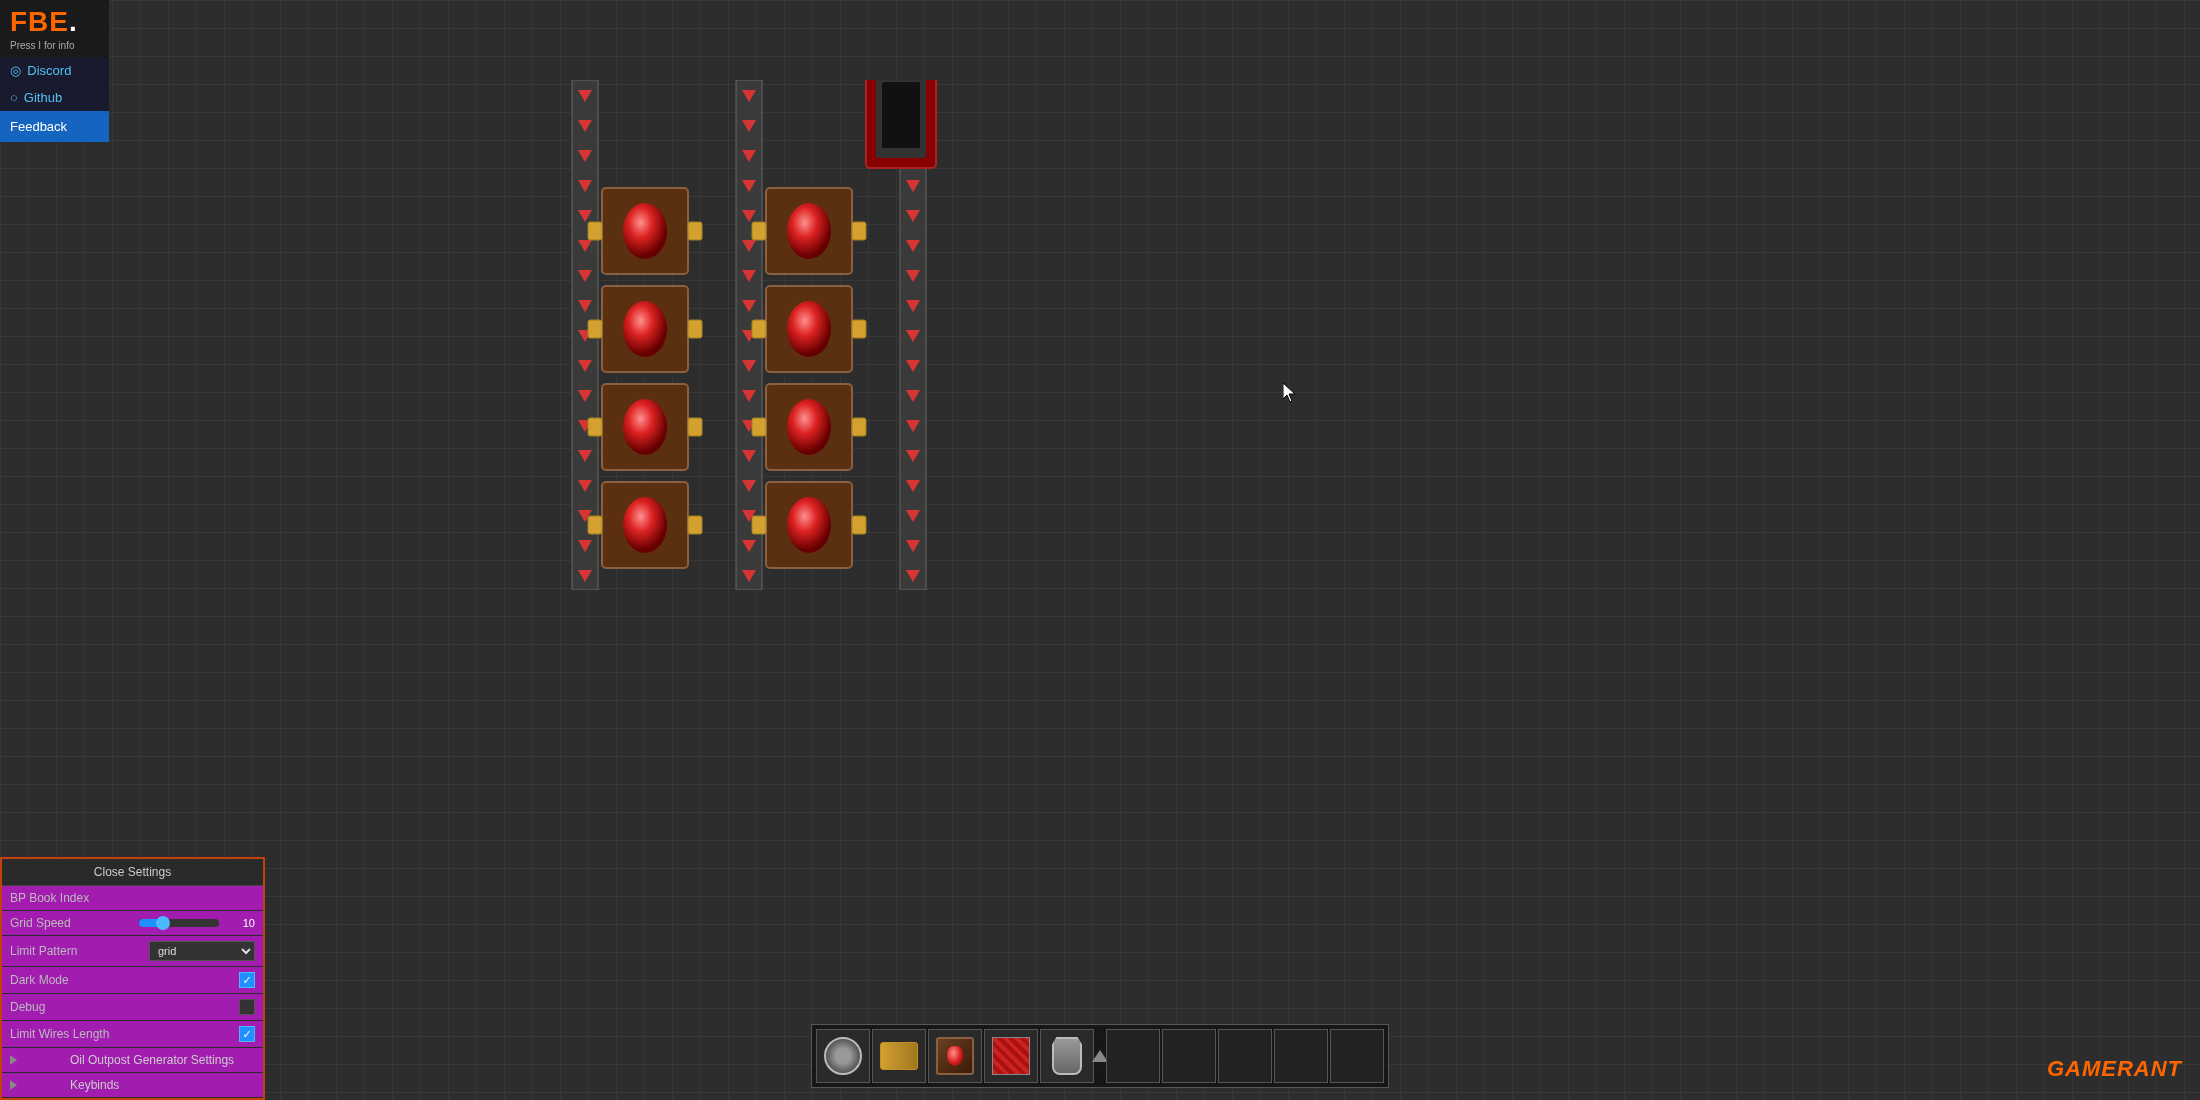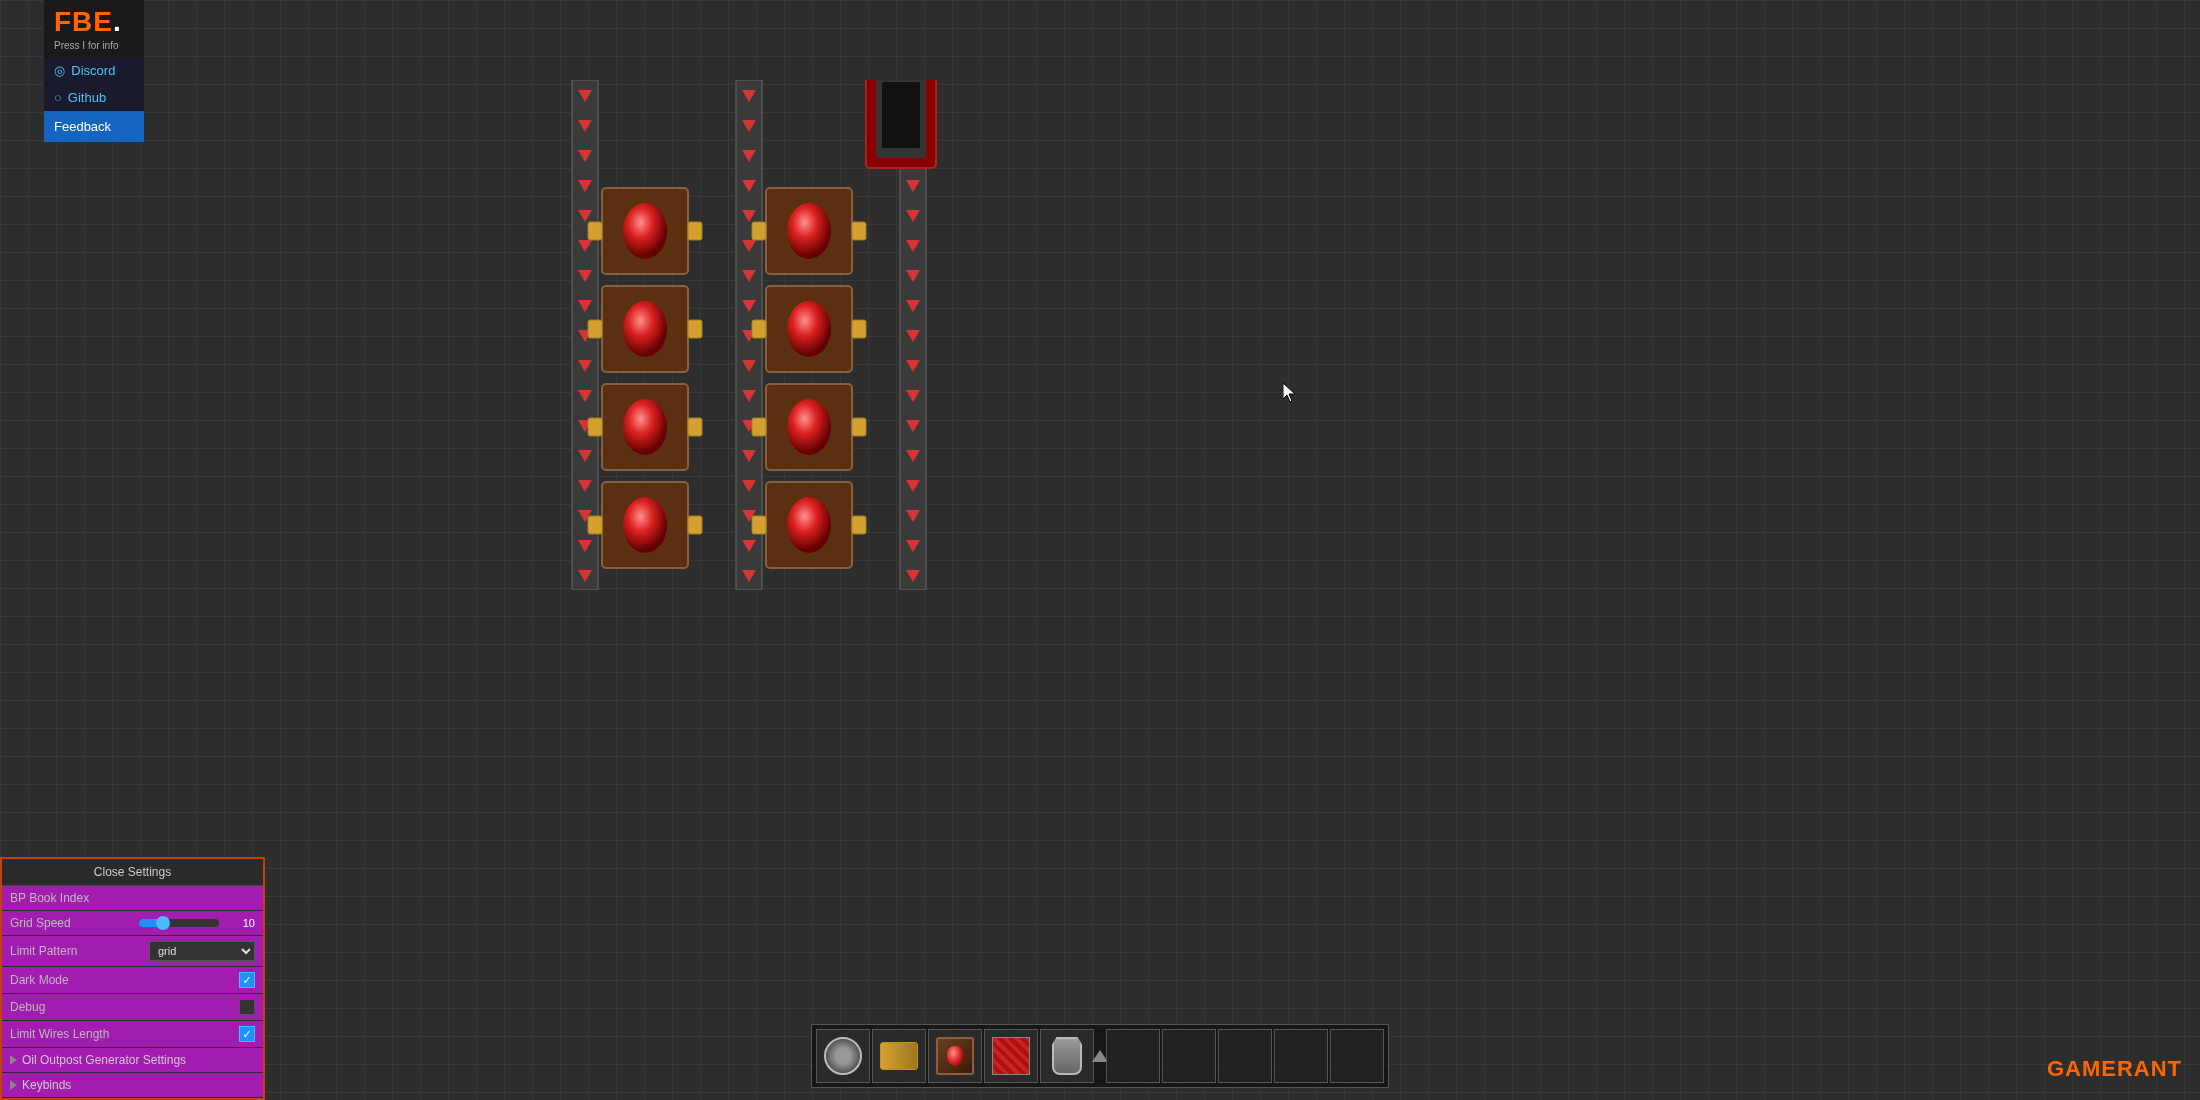--- a/index.html
+++ b/index.html
@@ -22,23 +22,22 @@
       background-image:
         linear-gradient(rgba(80,80,80,0.3) 1px, transparent 1px),
         linear-gradient(90deg, rgba(80,80,80,0.3) 1px, transparent 1px);
       background-size: 28px 28px;
     }
 
     
     #top-left-panel {
       position: absolute;
       top: 0; left: 0;
-      width: 100px;
+      width: 109px;
       z-index: 10;
-      margin-left: 44px;
     }
 
     #logo {
       background: #1a1a1a;
       padding: 6px 10px;
       display: flex;
       flex-direction: column;
     }
 
     #logo-text {
@@ -185,20 +184,21 @@
     }
 
     .collapsible-row {
       display: flex;
       align-items: center;
       padding: 5px 8px;
       color: #ccc;
       font-size: 12px;
       cursor: pointer;
       border-bottom: 1px solid #2a2a2a;
+      gap: 48px;
     }
 
     .triangle-right {
       width: 0; height: 0;
       border-top: 5px solid transparent;
       border-bottom: 5px solid transparent;
       border-left: 7px solid #888;
       margin-right: 5px;
     }
 
@@ -249,20 +249,21 @@
 
     
     #watermark {
       position: absolute;
       bottom: 18px;
       right: 18px;
       color: white;
       font-size: 22px;
       font-weight: bold;
       letter-spacing: 1px;
+      font-style: italic;
       z-index: 10;
     }
 
     #watermark span {
       color: #ff6600;
     }
 
     
     #cursor {
       position: absolute;

